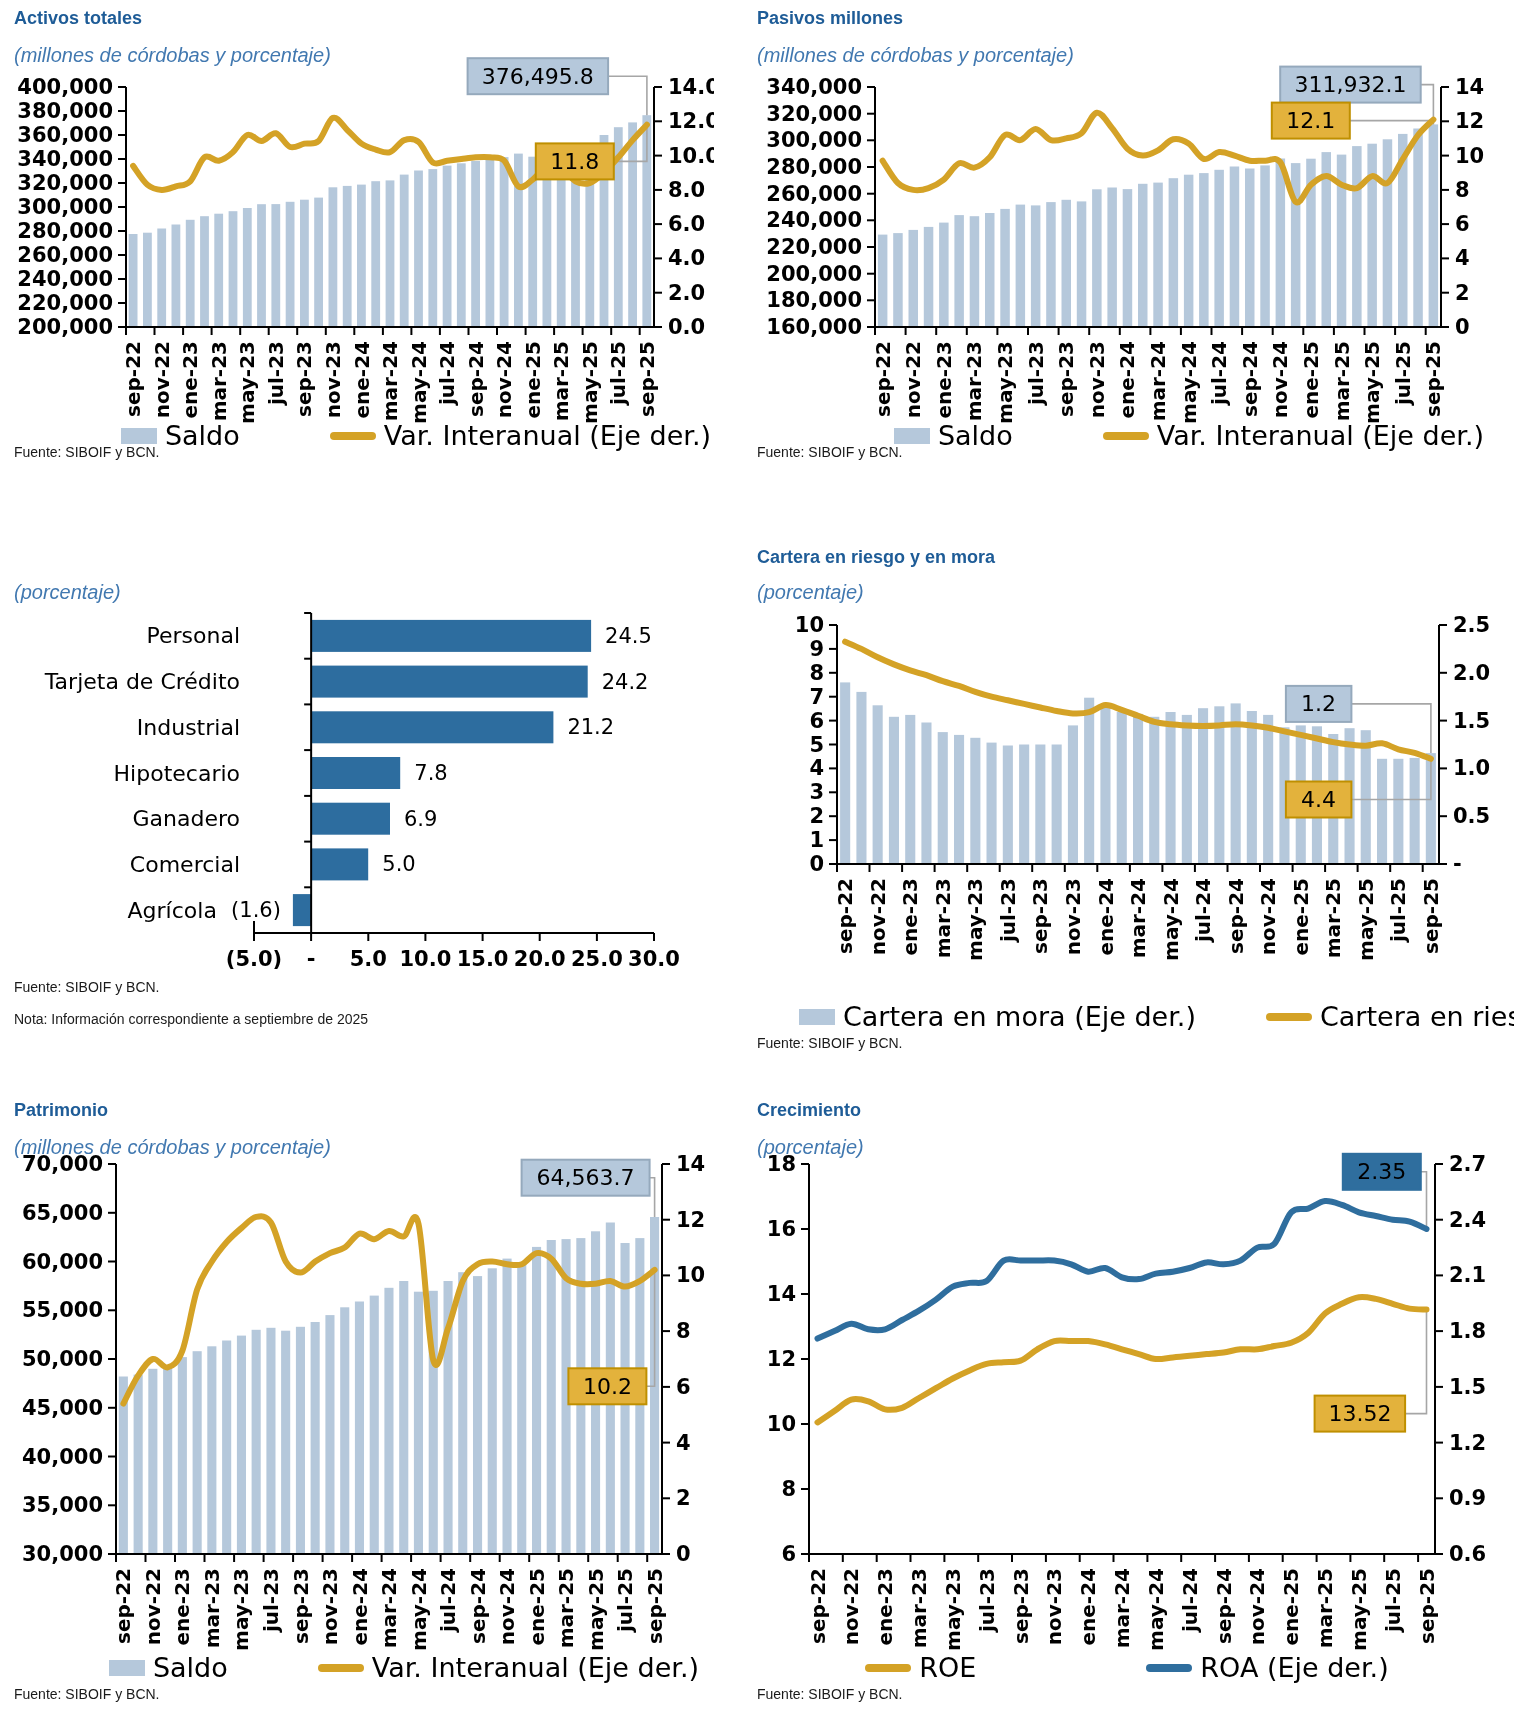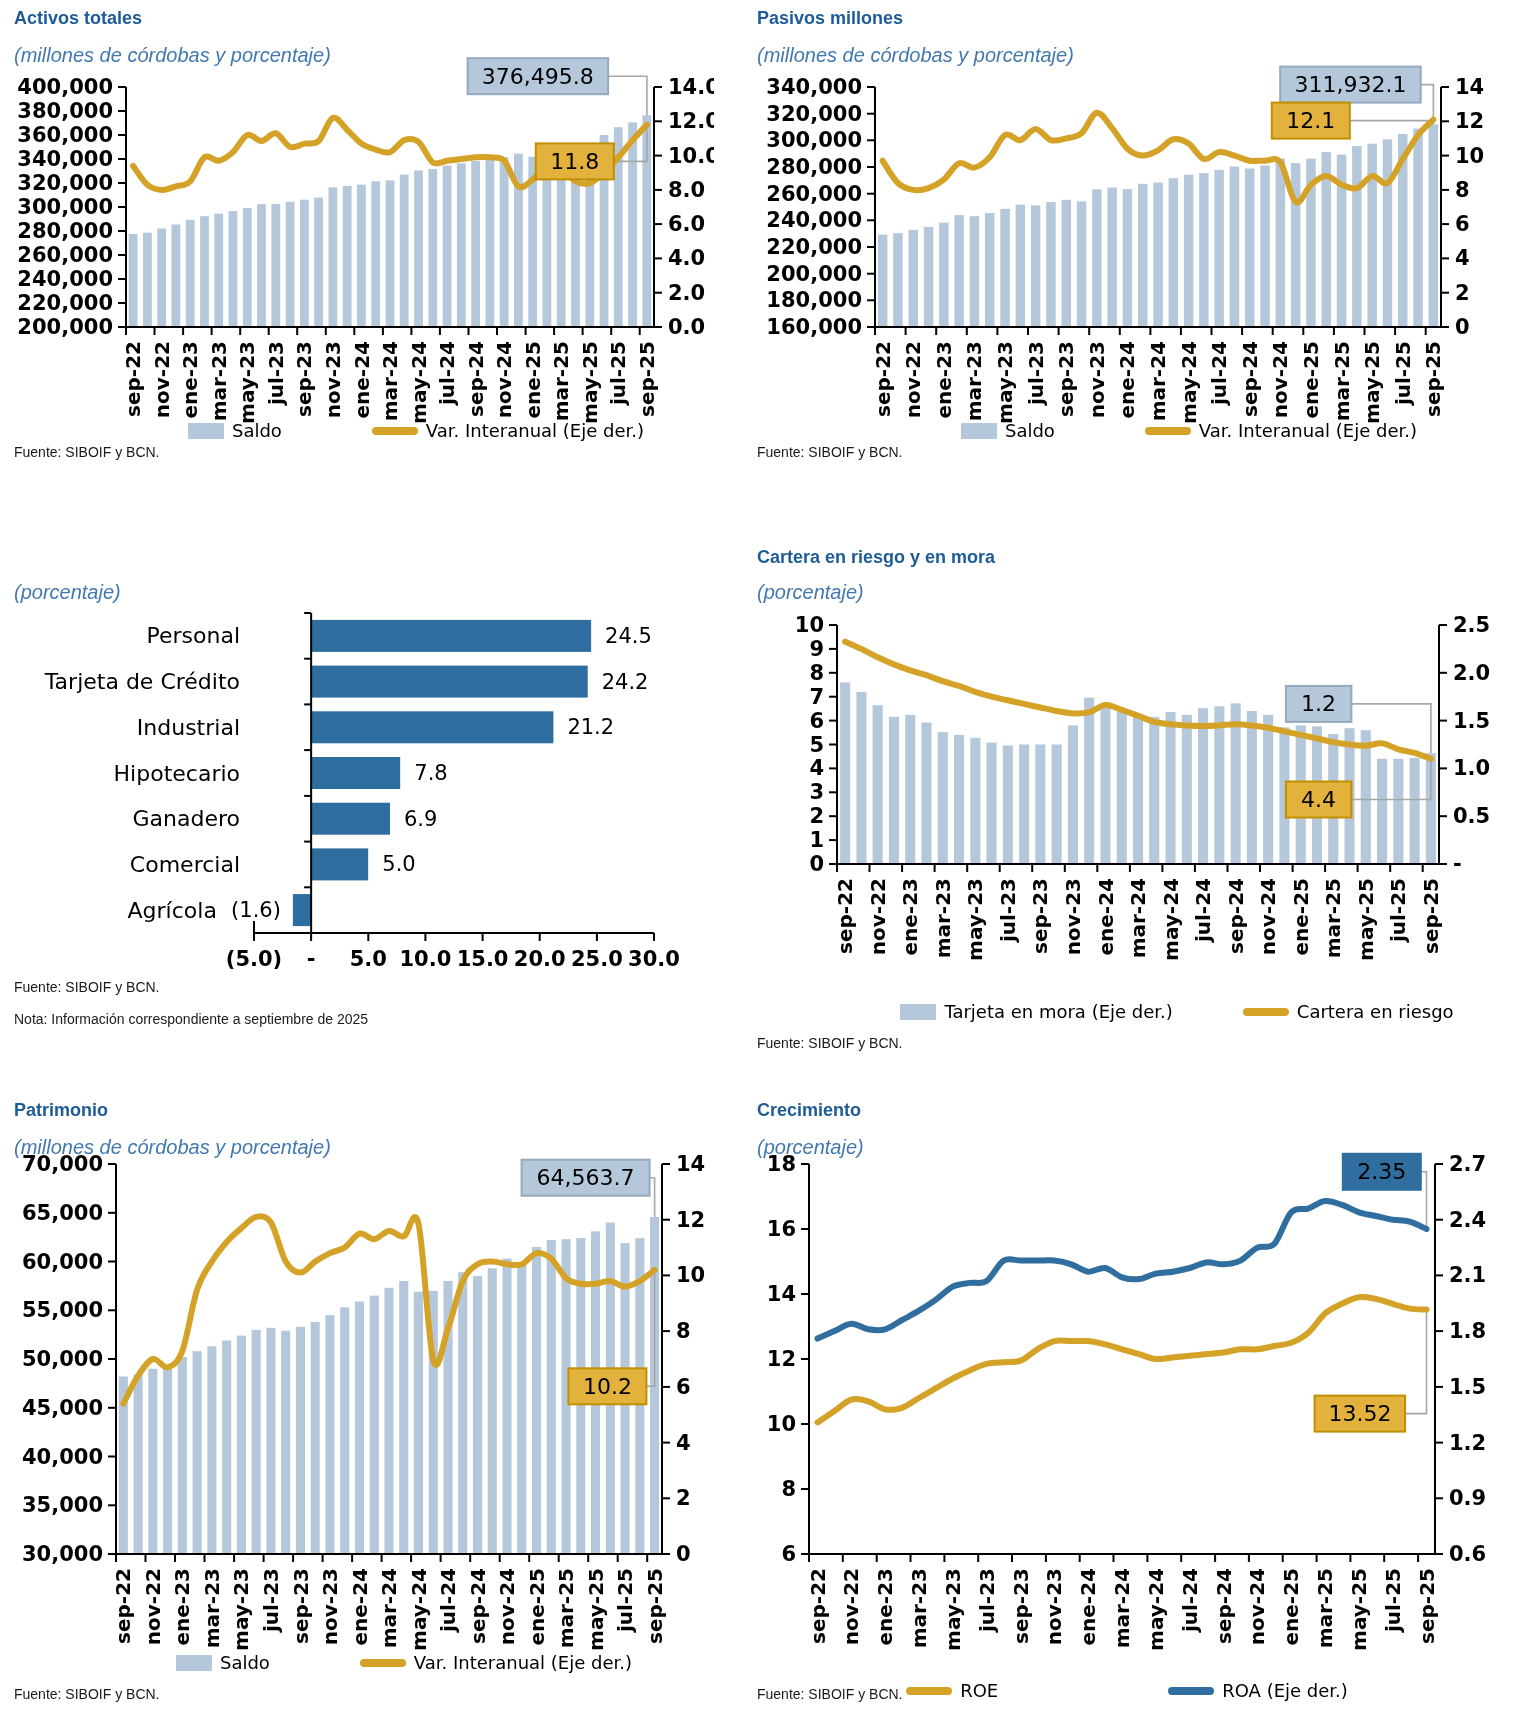--- a/index.html
+++ b/index.html
@@ -1,21 +1,21 @@
 <!DOCTYPE html>
 <html><head>
 <meta charset="utf-8">
 <style>
   html,body{margin:0;padding:0;background:#fff;}
   body{width:1514px;height:1712px;position:relative;font-family:"Liberation Sans",sans-serif;}
   .panel{position:absolute;}
   .title{position:absolute;left:0;font-size:18px;font-weight:700;color:#1E5C97;white-space:nowrap;}
   .subtitle{position:absolute;left:0;font-size:20px;font-style:italic;color:#4178B0;white-space:nowrap;}
   .chart{position:absolute;left:0;}
-  .legend{position:absolute;left:0;display:flex;justify-content:center;align-items:flex-end;font-family:"DejaVu Sans",sans-serif;font-size:18px;color:#000;}
+  .legend{position:absolute;left:0;display:flex;justify-content:center;align-items:flex-end;font-family:"DejaVu Sans",sans-serif;font-size:27px;color:#000;}
   .legend .li{display:flex;align-items:center;gap:8px;white-space:nowrap;}
   .sw-bar{display:inline-block;width:36px;height:16px;}
   .sw-line{display:inline-block;width:46px;height:8px;border-radius:4px;}
   .source,.note{position:absolute;left:0;font-size:14px;color:#1a1a1a;white-space:nowrap;}
   svg text{fill:#000;}
 </style>
 </head>
 <body>
 
 <div class="panel" style="left:14px;top:8px;width:700px;height:470px">
@@ -474,21 +474,21 @@
         <path d="M 594.4 188.5 L 673.9 188.5 L 673.9 147.8" fill="none" stroke="#A6A6A6" stroke-width="1.6"></path>
         <path d="M 88.1 30.7 C 90.8 31.9 99.0 35.3 104.4 37.9 C 109.8 40.5 115.3 43.7 120.7 46.3 C 126.1 48.9 131.5 51.2 136.9 53.4 C 142.4 55.6 147.8 57.6 153.2 59.4 C 158.6 61.2 164.1 62.4 169.5 64.2 C 174.9 66.0 180.3 68.4 185.8 70.2 C 191.2 72.0 196.6 73.2 202.0 74.9 C 207.5 76.7 212.9 79.1 218.3 80.9 C 223.7 82.7 229.1 84.3 234.6 85.7 C 240.0 87.1 245.4 88.1 250.8 89.3 C 256.3 90.5 261.7 91.7 267.1 92.9 C 272.5 94.1 278.0 95.3 283.4 96.5 C 288.8 97.7 294.2 99.0 299.6 100.0 C 305.1 101.0 310.5 102.2 315.9 102.4 C 321.3 102.6 326.8 102.6 332.2 101.2 C 337.6 99.8 343.0 94.5 348.5 94.1 C 353.9 93.7 359.3 97.1 364.7 98.8 C 370.2 100.6 375.6 102.8 381.0 104.8 C 386.4 106.8 391.8 109.4 397.3 110.8 C 402.7 112.2 408.1 112.6 413.5 113.2 C 419.0 113.8 424.4 114.1 429.8 114.4 C 435.2 114.7 440.7 114.9 446.1 114.9 C 451.5 114.9 456.9 114.7 462.4 114.4 C 467.8 114.1 473.2 113.2 478.6 113.2 C 484.0 113.2 489.5 113.8 494.9 114.4 C 500.3 115.0 505.7 115.8 511.2 116.8 C 516.6 117.8 522.0 119.2 527.4 120.4 C 532.9 121.6 538.3 122.7 543.7 123.9 C 549.1 125.1 554.5 126.3 560.0 127.5 C 565.4 128.7 570.8 130.1 576.2 131.1 C 581.7 132.1 587.1 132.9 592.5 133.5 C 597.9 134.1 603.4 134.9 608.8 134.7 C 614.2 134.5 619.6 131.7 625.1 132.3 C 630.5 132.9 635.9 136.7 641.3 138.3 C 646.7 139.9 652.2 140.3 657.6 141.9 C 663.0 143.5 671.2 146.8 673.9 147.8" fill="none" stroke="#D4A226" stroke-width="6" stroke-linecap="round" stroke-linejoin="round"></path>
         <rect x="528.9" y="74.9" width="65.5" height="36" fill="#B5C8DB" stroke="#95A9BC" stroke-width="2"></rect>
         <text x="561.6" y="92.9" font-size="22" text-anchor="middle" dominant-baseline="central" fill="#000">1.2</text>
         <rect x="528.9" y="170.5" width="65.5" height="36" fill="#E3B23C" stroke="#BF8F00" stroke-width="2"></rect>
         <text x="561.6" y="188.5" font-size="22" text-anchor="middle" dominant-baseline="central" fill="#000">4.4</text>
       </svg></div>
   <div class="legend" style="top: 458px; width: 740px; padding-left: 50px; gap: 70px;" id="legend3">
       <span class="li">
         <span class="sw-bar" style="background:#B5C8DB"></span>
-        <span>Tarjeta en mora (Eje der.)</span>
+        <span>Cartera en mora (Eje der.)</span>
       </span>
       <span class="li">
         <span class="sw-line" style="background:#D4A226"></span>
         <span>Cartera en riesgo</span>
       </span>
     </div>
   <div class="source" style="top:492px">Fuente: SIBOIF y BCN.</div>
 </div>
 
 <div class="panel" style="left:14px;top:1096px;width:700px;height:616px">
@@ -705,21 +705,21 @@
         <text x="669.5" y="418" font-size="20" font-weight="700" text-anchor="end" dominant-baseline="central" transform="rotate(-90 669.5 418)">sep-25</text>
         <path d="M 663.8 21.8 L 669.5 21.8 L 669.5 79.0" fill="none" stroke="#A6A6A6" stroke-width="1.6"></path>
         <path d="M 648.1 263.6 L 669.5 263.6 L 669.5 159.6" fill="none" stroke="#A6A6A6" stroke-width="1.6"></path>
         <path d="M 60.5 272.4 C 63.3 270.5 71.7 264.8 77.4 261.0 C 83.0 257.2 88.7 251.3 94.3 249.6 C 99.9 248.0 105.6 249.6 111.2 251.3 C 116.9 252.9 122.5 258.3 128.1 259.4 C 133.8 260.5 139.4 259.6 145.1 257.8 C 150.7 255.9 156.3 251.2 162.0 248.0 C 167.6 244.7 173.3 241.5 178.9 238.2 C 184.5 235.0 190.2 231.5 195.8 228.5 C 201.5 225.5 207.1 222.8 212.7 220.4 C 218.4 217.9 224.0 215.2 229.6 213.9 C 235.3 212.5 240.9 212.8 246.6 212.3 C 252.2 211.7 257.8 212.8 263.5 210.6 C 269.1 208.5 274.8 202.5 280.4 199.3 C 286.0 196.0 291.7 192.5 297.3 191.1 C 303.0 189.8 308.6 191.1 314.2 191.1 C 319.9 191.1 325.5 190.6 331.2 191.1 C 336.8 191.7 342.4 193.0 348.1 194.4 C 353.7 195.7 359.4 197.6 365.0 199.3 C 370.6 200.9 376.3 202.5 381.9 204.1 C 387.6 205.7 393.2 208.5 398.8 209.0 C 404.5 209.5 410.1 207.9 415.8 207.4 C 421.4 206.8 427.0 206.3 432.7 205.8 C 438.3 205.2 444.0 204.7 449.6 204.1 C 455.2 203.6 460.9 203.3 466.5 202.5 C 472.2 201.7 477.8 199.8 483.4 199.3 C 489.1 198.7 494.7 199.8 500.4 199.3 C 506.0 198.7 511.6 197.1 517.3 196.0 C 522.9 194.9 528.5 194.9 534.2 192.8 C 539.8 190.6 545.5 187.9 551.1 183.0 C 556.7 178.1 562.4 168.4 568.0 163.5 C 573.7 158.6 579.3 156.5 584.9 153.8 C 590.6 151.0 596.2 148.1 601.9 147.3 C 607.5 146.4 613.1 147.8 618.8 148.9 C 624.4 150.0 630.1 152.1 635.7 153.8 C 641.3 155.4 647.0 157.6 652.6 158.6 C 658.3 159.6 666.7 159.4 669.5 159.6" fill="none" stroke="#D4A226" stroke-width="6" stroke-linecap="round" stroke-linejoin="round"></path>
         <path d="M 60.5 188.6 C 63.3 187.3 71.7 183.6 77.4 181.1 C 83.0 178.7 88.7 174.0 94.3 173.7 C 99.9 173.4 105.6 178.4 111.2 179.3 C 116.9 180.2 122.5 180.8 128.1 179.3 C 133.8 177.7 139.4 173.1 145.1 170.0 C 150.7 166.9 156.3 164.1 162.0 160.7 C 167.6 157.3 173.3 153.6 178.9 149.6 C 184.5 145.5 190.2 139.4 195.8 136.6 C 201.5 133.8 207.1 133.8 212.7 132.9 C 218.4 131.9 224.0 134.7 229.6 131.0 C 235.3 127.3 240.9 114.0 246.6 110.6 C 252.2 107.2 257.8 110.6 263.5 110.6 C 269.1 110.6 274.8 110.6 280.4 110.6 C 286.0 110.6 291.7 110.0 297.3 110.6 C 303.0 111.2 308.6 112.4 314.2 114.3 C 319.9 116.1 325.5 121.1 331.2 121.7 C 336.8 122.3 342.4 117.1 348.1 118.0 C 353.7 118.9 359.4 125.4 365.0 127.3 C 370.6 129.1 376.3 129.8 381.9 129.1 C 387.6 128.5 393.2 124.8 398.8 123.6 C 404.5 122.3 410.1 122.6 415.8 121.7 C 421.4 120.8 427.0 119.5 432.7 118.0 C 438.3 116.5 444.0 113.0 449.6 112.4 C 455.2 111.8 460.9 114.6 466.5 114.3 C 472.2 114.0 477.8 113.4 483.4 110.6 C 489.1 107.8 494.7 100.4 500.4 97.6 C 506.0 94.8 511.6 99.7 517.3 93.9 C 522.9 88.0 528.5 68.2 534.2 62.3 C 539.8 56.4 545.5 60.4 551.1 58.6 C 556.7 56.7 562.4 51.8 568.0 51.1 C 573.7 50.5 579.3 53.0 584.9 54.9 C 590.6 56.7 596.2 60.4 601.9 62.3 C 607.5 64.1 613.1 64.8 618.8 66.0 C 624.4 67.2 630.1 68.8 635.7 69.7 C 641.3 70.6 647.0 70.0 652.6 71.6 C 658.3 73.1 666.7 77.8 669.5 79.0" fill="none" stroke="#2F6E9E" stroke-width="6" stroke-linecap="round" stroke-linejoin="round"></path>
         <rect x="585.8" y="3.8" width="78.0" height="36" fill="#2F6E9E" stroke="#2F6E9E" stroke-width="2"></rect>
         <text x="624.8" y="21.8" font-size="22" text-anchor="middle" dominant-baseline="central" fill="#fff">2.35</text>
         <rect x="557.6" y="245.6" width="90.5" height="36" fill="#E3B23C" stroke="#BF8F00" stroke-width="2"></rect>
         <text x="602.9" y="263.6" font-size="22" text-anchor="middle" dominant-baseline="central" fill="#000">13.52</text>
       </svg></div>
-  <div class="legend" style="top: 584px; width: 740px; gap: 170px;" id="legend5">
+  <div class="legend" style="top: 556px; width: 740px; gap: 170px;" id="legend5">
       <span class="li">
         <span class="sw-line" style="background:#D4A226"></span>
         <span>ROE</span>
       </span>
       <span class="li">
         <span class="sw-line" style="background:#2F6E9E"></span>
         <span>ROA (Eje der.)</span>
       </span>
     </div>
   <div class="source" style="top:590px">Fuente: SIBOIF y BCN.</div>

